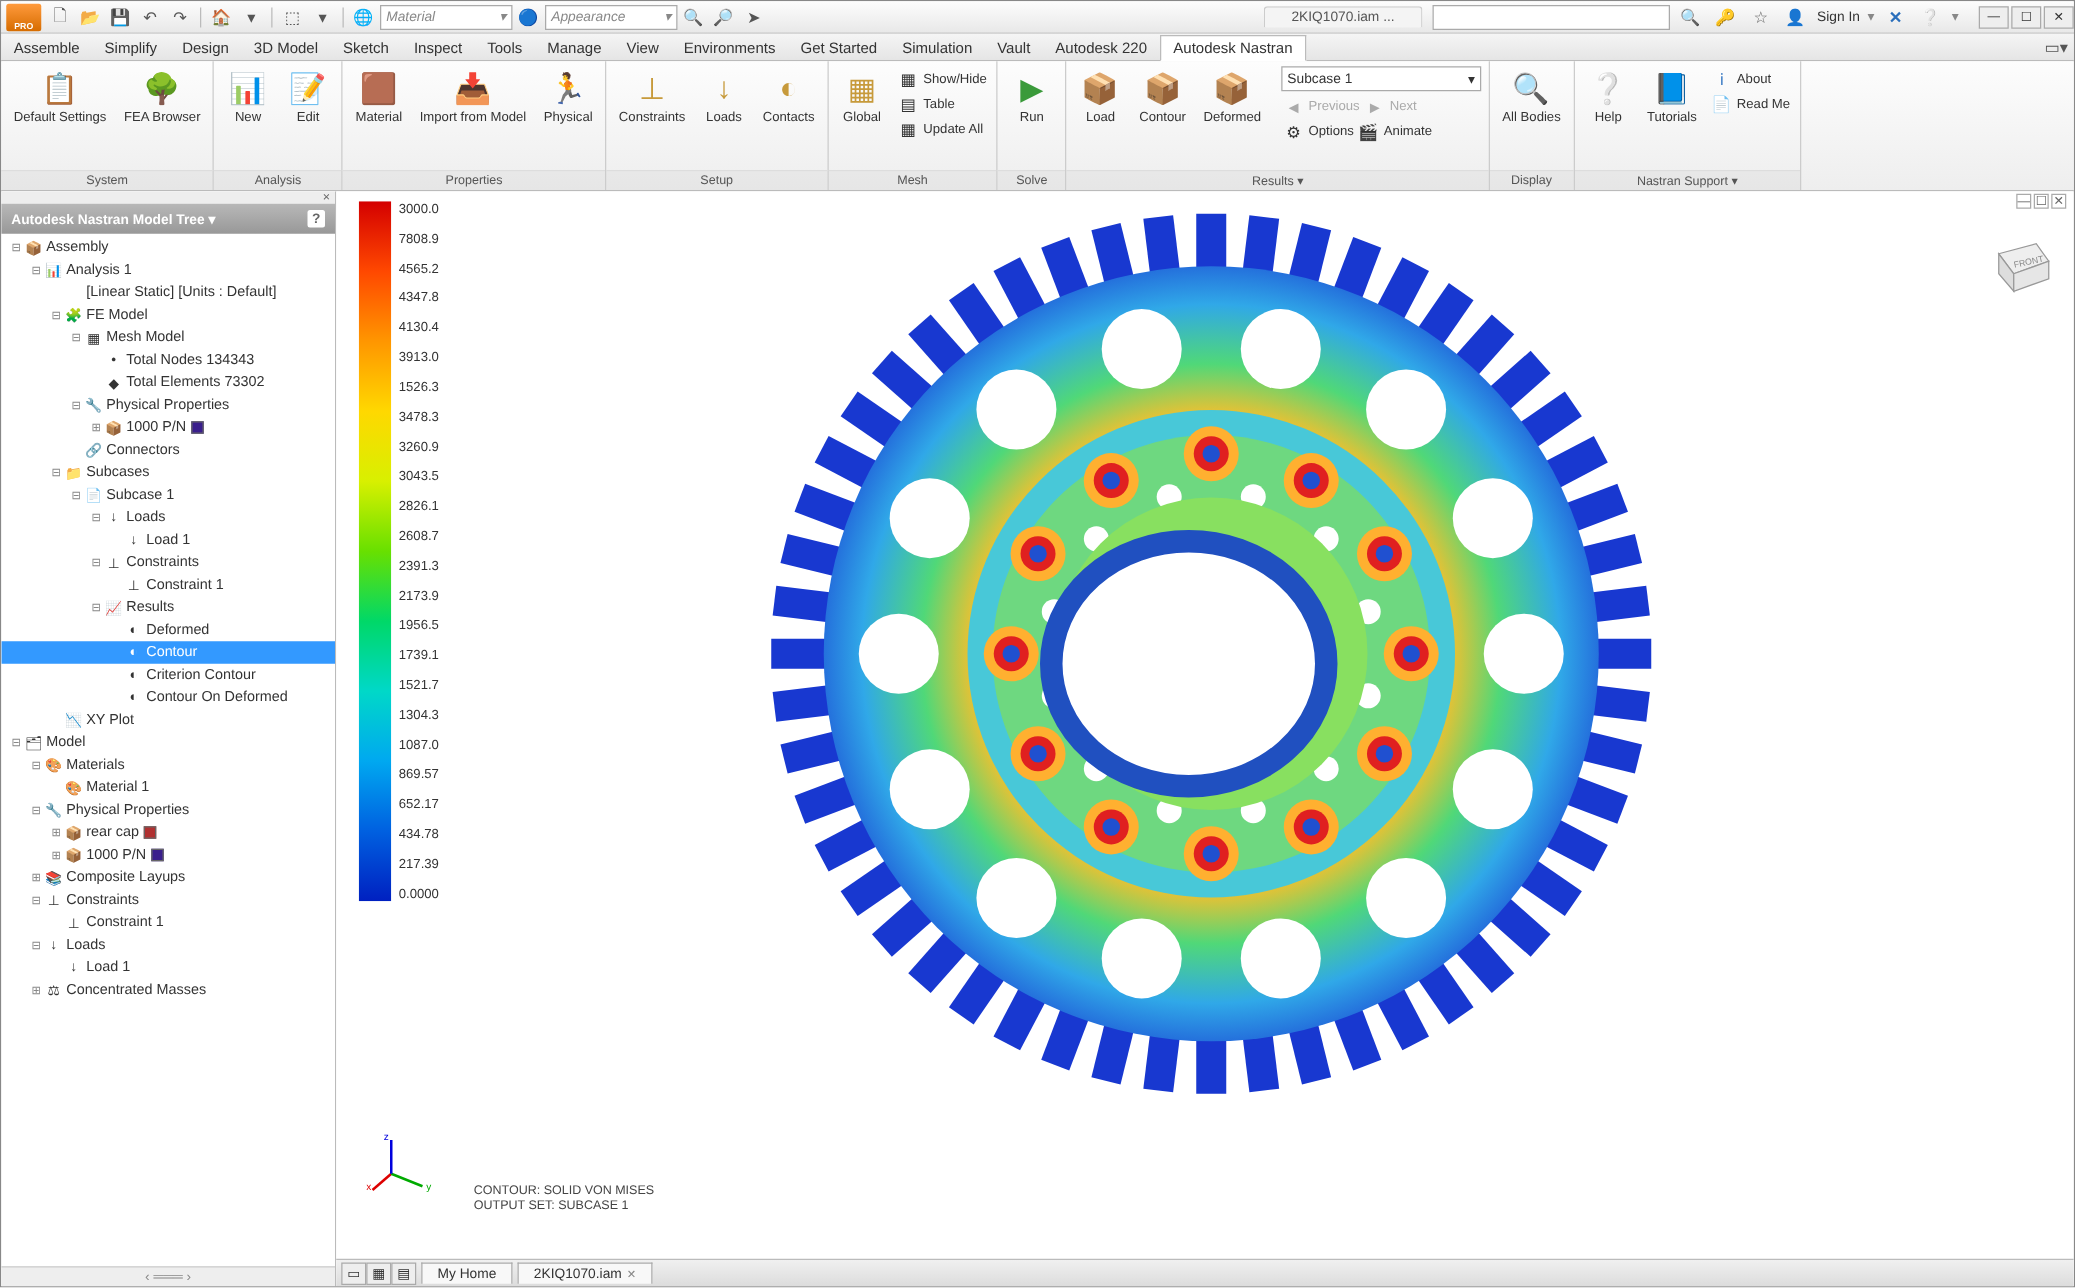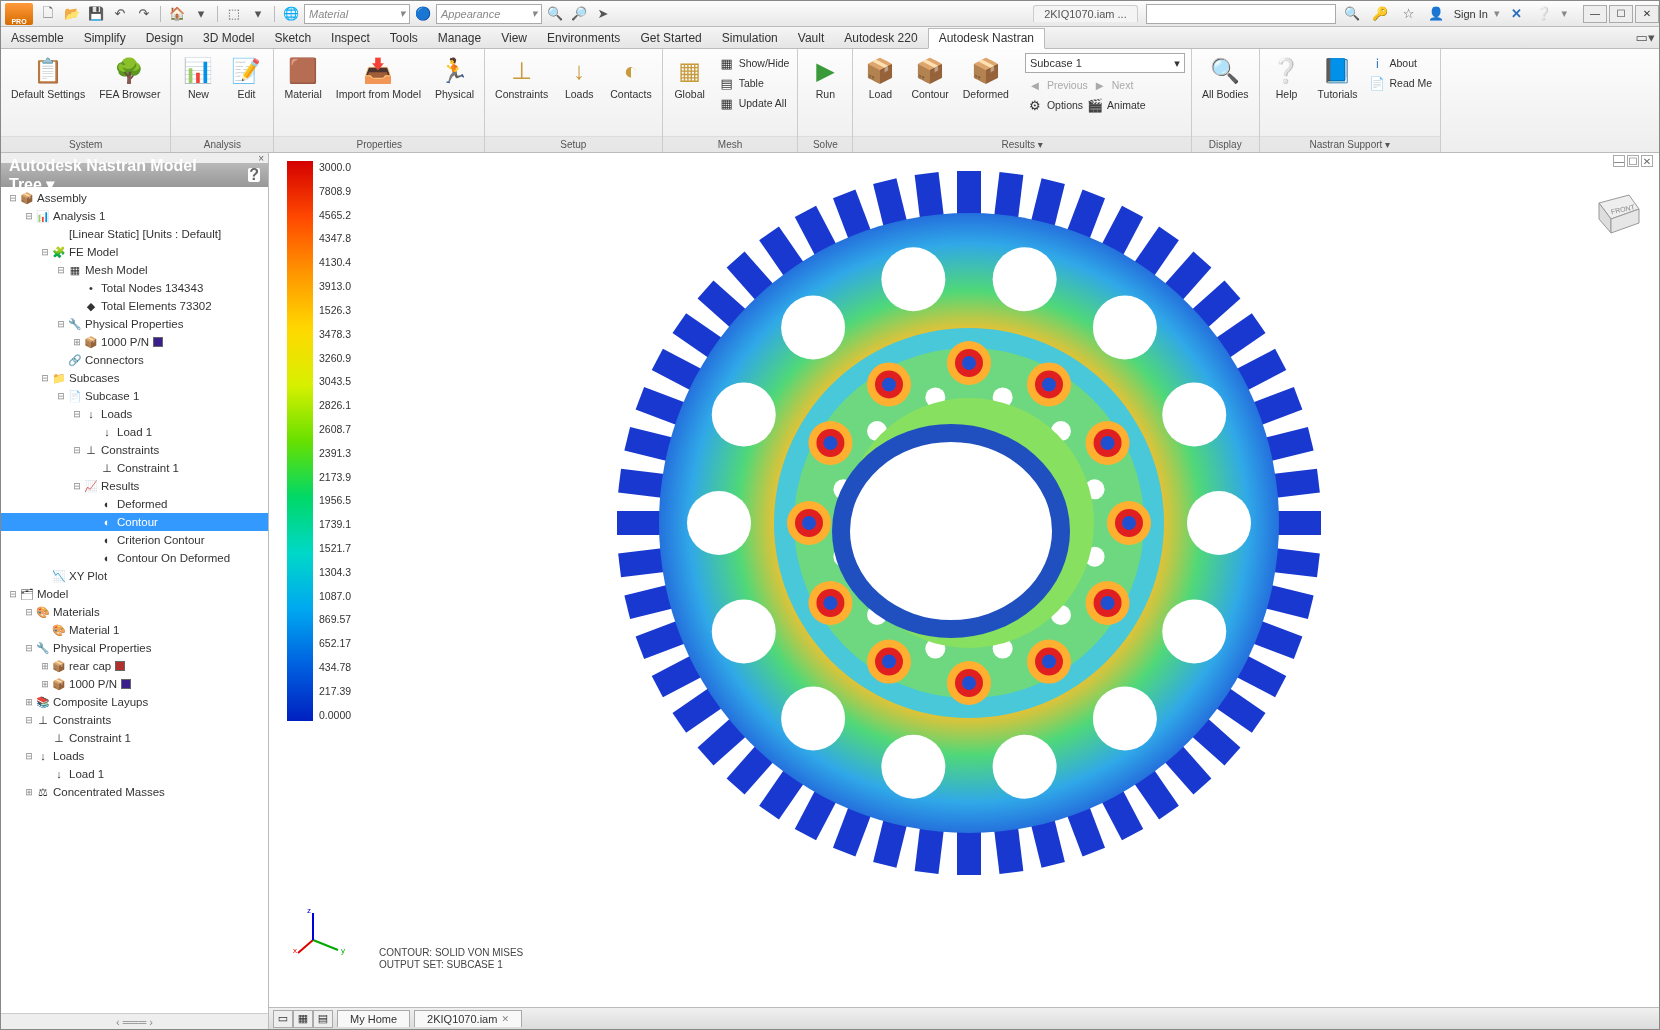--- a/index.html
+++ b/index.html
@@ -6,21 +6,21 @@
 body { background:#fff; font-size:11px; color:#333; width:1660px; height:1030px; overflow:hidden; }
 .window { width:100%; height:100%; display:flex; flex-direction:column; border:1px solid #888; }
 
 
 .titlebar { height:26px; background:linear-gradient(#fdfdfd,#e8e8e8); display:flex; align-items:center; border-bottom:1px solid #bbb; }
 .app-icon { width:28px; height:22px; background:linear-gradient(#ff9a3c,#d66c00); margin:0 4px; border-radius:2px; display:flex; align-items:flex-end; justify-content:center; color:#fff; font-size:7px; font-weight:bold; }
 .qat { display:flex; align-items:center; gap:2px; }
 .qat-btn { width:22px; height:20px; display:flex; align-items:center; justify-content:center; cursor:pointer; border-radius:2px; font-size:13px; color:#555; }
 .qat-sep { width:1px; height:16px; background:#bbb; margin:0 3px; }
 .mat-combo { width:106px; height:20px; background:#fff; border:1px solid #aaa; font-size:11px; color:#888; font-style:italic; padding:0 4px; display:flex; align-items:center; justify-content:space-between; }
-.doc-tab { margin-left:auto; padding:2px 10px; background:#f4f4f4; border:1px solid #ccc; border-bottom:none; font-size:11px; color:#555; border-radius:3px 3px 0 0; }
+.doc-tab { margin-left:auto; padding:2px 21px; background:#f4f4f4; border:1px solid #ccc; border-bottom:none; font-size:11px; color:#555; border-radius:3px 3px 0 0; }
 .search-box { width:190px; height:20px; background:#fff; border:1px solid #aaa; margin-left:8px; }
 .title-right { display:flex; align-items:center; gap:6px; margin-left:6px; margin-right:6px; }
 .title-right .qat-btn { color:#666; }
 .winctrl { display:flex; gap:2px; margin-left:10px; }
 .winctrl div { width:24px; height:18px; border:1px solid #aaa; background:#eee; display:flex; align-items:center; justify-content:center; font-size:10px; cursor:pointer; }
 
 
 .menubar { height:22px; background:linear-gradient(#f5f5f5,#e5e5e5); display:flex; align-items:center; border-bottom:1px solid #bbb; font-size:12px;text-align:center; }
 .menubar .mitem { padding:0 10px; height:100%; display:flex; align-items:center; cursor:pointer; }
 .menubar .mitem.active { background:#fff; border:1px solid #bbb; border-bottom:1px solid #fff; margin-bottom:-1px; }
@@ -37,21 +37,21 @@
 .rbtn-row { display:flex; flex-direction:column; gap:0; }
 .rsmall { display:flex; align-items:center; gap:4px; padding:1px 2px; cursor:pointer; font-size:10.5px; height:20px; }
 .rsmall .sic { width:16px; height:16px; display:flex; align-items:center; justify-content:center; font-size:13px; }
 .combo { width:160px; height:20px; background:#fff; border:1px solid #aaa; font-size:11px; padding:0 4px; display:flex; align-items:center; justify-content:space-between; }
 
 
 .main { flex:1; display:flex; overflow:hidden; }
 
 
 .sidebar { width:268px; border-right:1px solid #bbb; display:flex; flex-direction:column; background:#fff; }
-.panel-head { height:24px; background:linear-gradient(#b8b8b8,#989898); color:#fff; display:flex; align-items:center; padding:0 8px; font-size:16px; font-weight:bold; justify-content:space-between;gap:36px; }
+.panel-head { height:24px; background:linear-gradient(#b8b8b8,#989898); color:#fff; display:flex; align-items:center; padding:0 8px; font-size:11px; font-weight:bold; justify-content:space-between;gap:36px; }
 .panel-close { height:10px; font-size:10px; color:#666; text-align:right; padding-right:4px; background:#eee; }
 .tree { flex:1; overflow:auto; font-size:11.5px; padding:2px 0; }
 .tn { display:flex; align-items:center; height:18px; white-space:nowrap; cursor:pointer; }
 .tn.sel { background:#3399ff; color:#fff; }
 .tn .tw { width:12px; text-align:center; color:#888; font-size:9px; }
 .tn .ti { width:16px; text-align:center; font-size:11px; }
 .tn .tl { padding-left:2px; }
 .swatch { width:10px; height:10px; display:inline-block; margin-left:4px; border:1px solid #666; }
 .sidebar-scroll { height:16px; background:#eee; border-top:1px solid #ccc; display:flex; justify-content:center; align-items:center; color:#888; }
 

